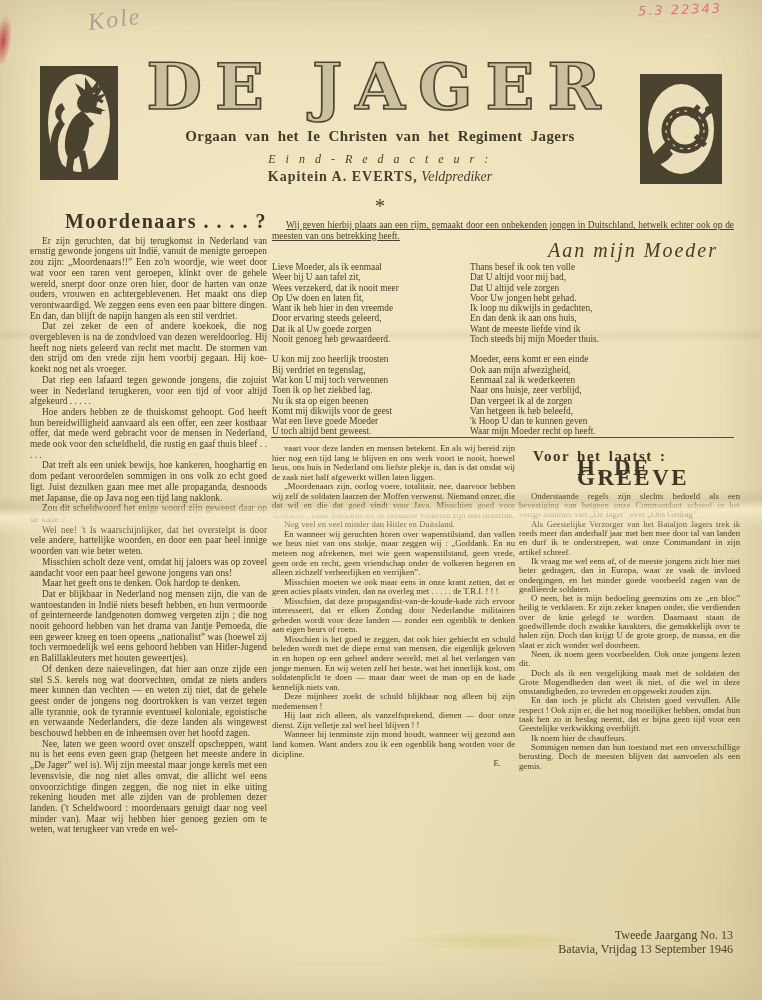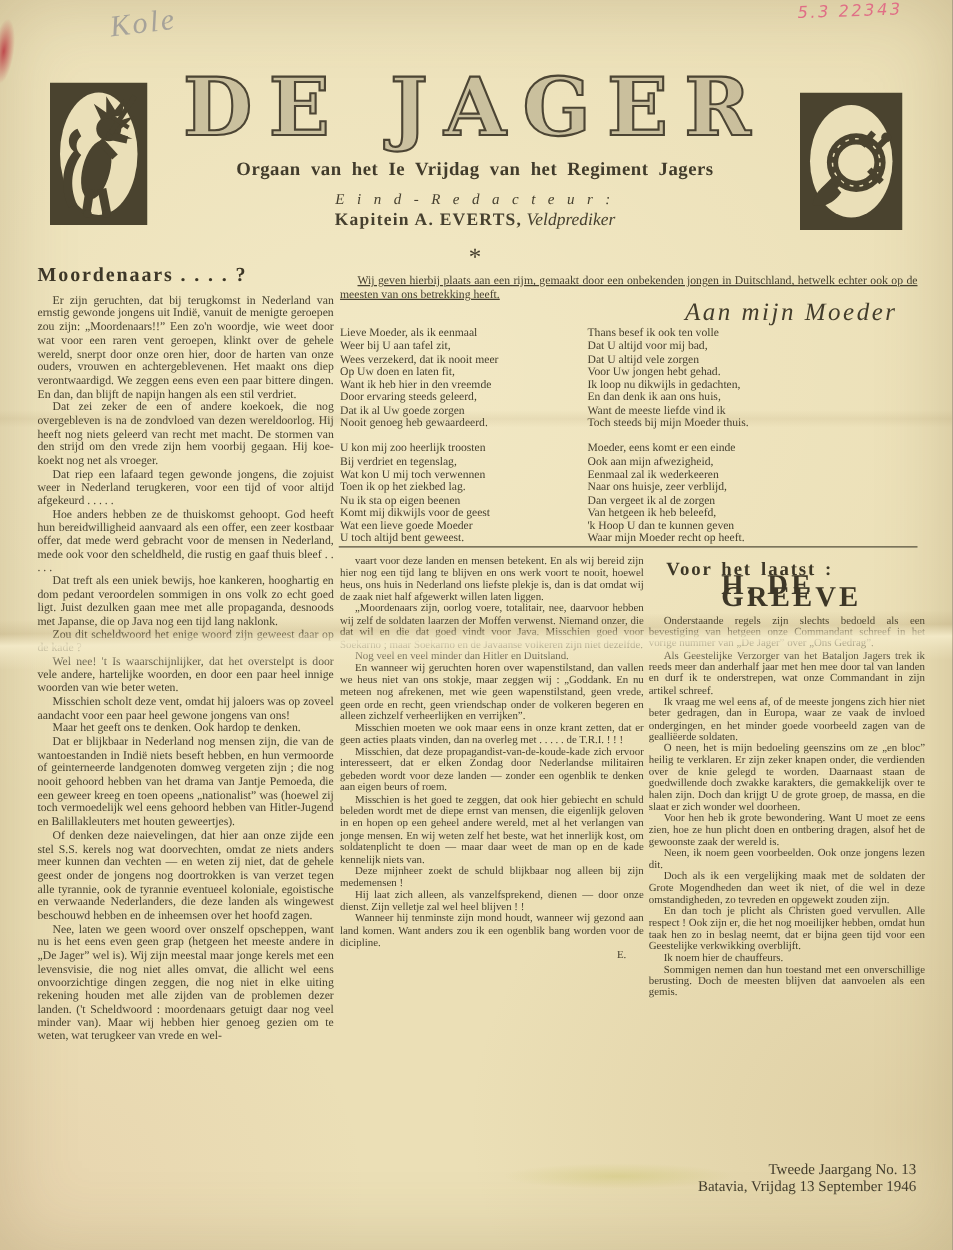--- a/index.html
+++ b/index.html
@@ -72,21 +72,21 @@
   .paper-subtitle{font-size:15px;font-weight:bold;letter-spacing:0.4px;word-spacing:4px;margin-top:8px;color:#413b2b;}
   .editor-label{font-size:12px;font-style:italic;letter-spacing:3.5px;margin-top:7px;}
   .editor-line{font-size:14px;margin-top:2px;}
   .editor-name{font-weight:bold;letter-spacing:1px;}
   .editor-role{font-style:italic;}
   .star{font-size:20px;margin-top:10px;color:#413b2b;}
   
   .col{position:absolute;text-align:justify;z-index:1;}
   .col p{margin:0;text-indent:12px;}
   .col-left{left:30px;top:216px;width:237px;font-size:9.4px;line-height:10.7px;}
-  .h-moordenaars{font-size:16px;font-weight:bold;letter-spacing:1.5px;color:#3d3727;margin:0 0 9px 0;text-align:left;font-family:Liberation Serif, serif;}
+  .h-moordenaars{font-size:20px;font-weight:bold;letter-spacing:1.5px;color:#3d3727;margin:0 0 9px 0;text-align:right;font-family:Liberation Serif, serif;}
   .poem-intro{position:absolute;left:272px;top:220px;width:462px;font-size:9.4px;line-height:11px;text-align:justify;z-index:1;text-decoration:underline;}
   .poem-intro p{margin:0;text-indent:14px;}
   .poem-title{position:absolute;left:548px;top:239px;font-size:20px;font-style:italic;letter-spacing:2px;color:#433d2c;z-index:1;white-space:nowrap;}
   .poem-col{position:absolute;top:262px;width:205px;font-size:9.3px;line-height:10.3px;z-index:1;}
   .poem-col-left{left:272px;}
   .poem-col-right{left:470px;}
   .stanza{white-space:pre-line;margin:0 0 10px 0;}
   .rule-poem{position:absolute;left:271px;top:437px;width:463px;height:0;border-top:1.6px solid #55503c;z-index:1;}
   .col-mid{left:272px;top:444px;width:243px;font-size:8.7px;line-height:9.55px;}
   .col-right{left:519px;top:452px;width:221px;font-size:8.7px;line-height:9.3px;}
@@ -148,21 +148,21 @@
         <path d="M10,90 C12,78 20,73 27,73 L33,80 C28,87 20,93 10,90 Z"></path>
         <circle cx="69" cy="36" r="4"></circle>
         <rect x="52" y="30" width="5" height="14" transform="rotate(40 54 37)"></rect>
         <rect x="58" y="60" width="5" height="14" transform="rotate(-45 60 67)"></rect>
       </g>
     </svg>
   </div>
 
   <div class="masthead">
     <div class="paper-title">DE JAGER</div>
-    <div class="paper-subtitle">Orgaan van het Ie Vrijdag van het Regiment Jagers</div>
+    <div class="paper-subtitle">Orgaan van het Ie Christen van het Regiment Jagers</div>
     <div class="editor-label">E i n d - R e d a c t e u r :</div>
     <div class="editor-line">
       <span class="editor-name">Kapitein A. EVERTS,</span>
       <span class="editor-role">Veldprediker</span>
     </div>
     <div class="star">*</div>
   </div>
 
   <div class="col col-left">
     <h2 class="h-moordenaars">Moordenaars . . . . ?</h2>
@@ -236,21 +236,20 @@
     <p class="sig">E.</p>
   </div>
 
   <div class="col col-right">
     <h3 class="h-laatst-1">Voor het laatst :</h3>
     <h3 class="h-laatst-2">H. DE GREEVE</h3>
     <p>Onderstaande regels zijn slechts bedoeld als een bevestiging van hetgeen onze Commandant schreef in het vorige nummer van „De Jager” over „Ons Gedrag”.</p>
     <p>Als Geestelijke Verzorger van het Bataljon Jagers trek ik reeds meer dan anderhalf jaar met hen mee door tal van landen en durf ik te onderstrepen, wat onze Commandant in zijn artikel schreef.</p>
     <p>Ik vraag me wel eens af, of de meeste jongens zich hier niet beter gedragen, dan in Europa, waar ze vaak de invloed ondergingen, en het minder goede voorbeeld zagen van de gealliëerde soldaten.</p>
     <p>O neen, het is mijn bedoeling geenszins om ze „en bloc” heilig te verklaren. Er zijn zeker knapen onder, die verdienden over de knie gelegd te worden. Daarnaast staan de goedwillende doch zwakke karakters, die gemakkelijk over te halen zijn. Doch dan krijgt U de grote groep, de massa, en die slaat er zich wonder wel doorheen.</p>
-    <p>Voor hen heb ik grote bewondering. Want U moet ze eens zien, hoe ze hun plicht doen en ontbering dragen, alsof het de gewoonste zaak der wereld is.</p>
     <p>Neen, ik noem geen voorbeelden. Ook onze jongens lezen dit.</p>
     <p>Doch als ik een vergelijking maak met de soldaten der Grote Mogendheden dan weet ik niet, of die wel in deze omstandigheden, zo tevreden en opgewekt zouden zijn.</p>
     <p>En dan toch je plicht als Christen goed vervullen. Alle respect ! Ook zijn er, die het nog moeilijker hebben, omdat hun taak hen zo in beslag neemt, dat er bijna geen tijd voor een Geestelijke verkwikking overblijft.</p>
     <p>Ik noem hier de chauffeurs.</p>
     <p>Sommigen nemen dan hun toestand met een onverschillige berusting. Doch de meesten blijven dat aanvoelen als een gemis.</p>
   </div>
 
   <div class="footer">
     <div>Tweede Jaargang No. 13</div>
     <div>Batavia, Vrijdag 13 September 1946</div>

